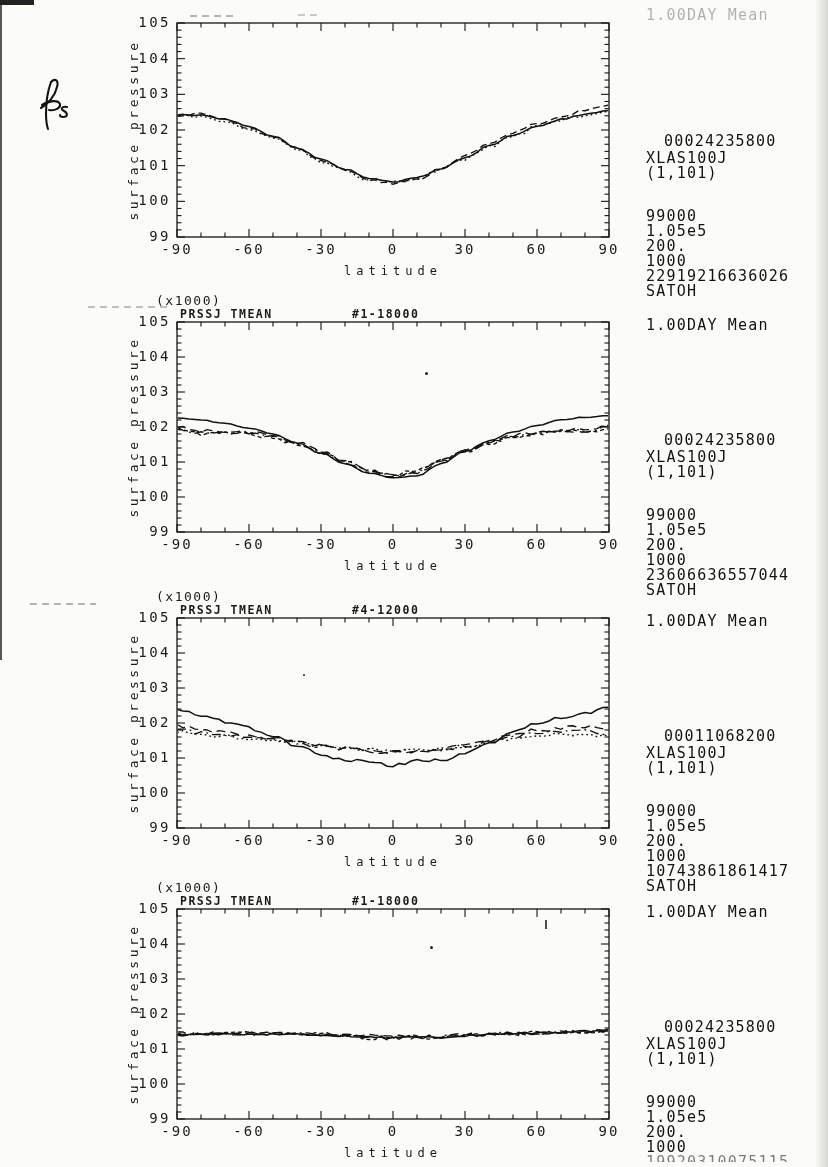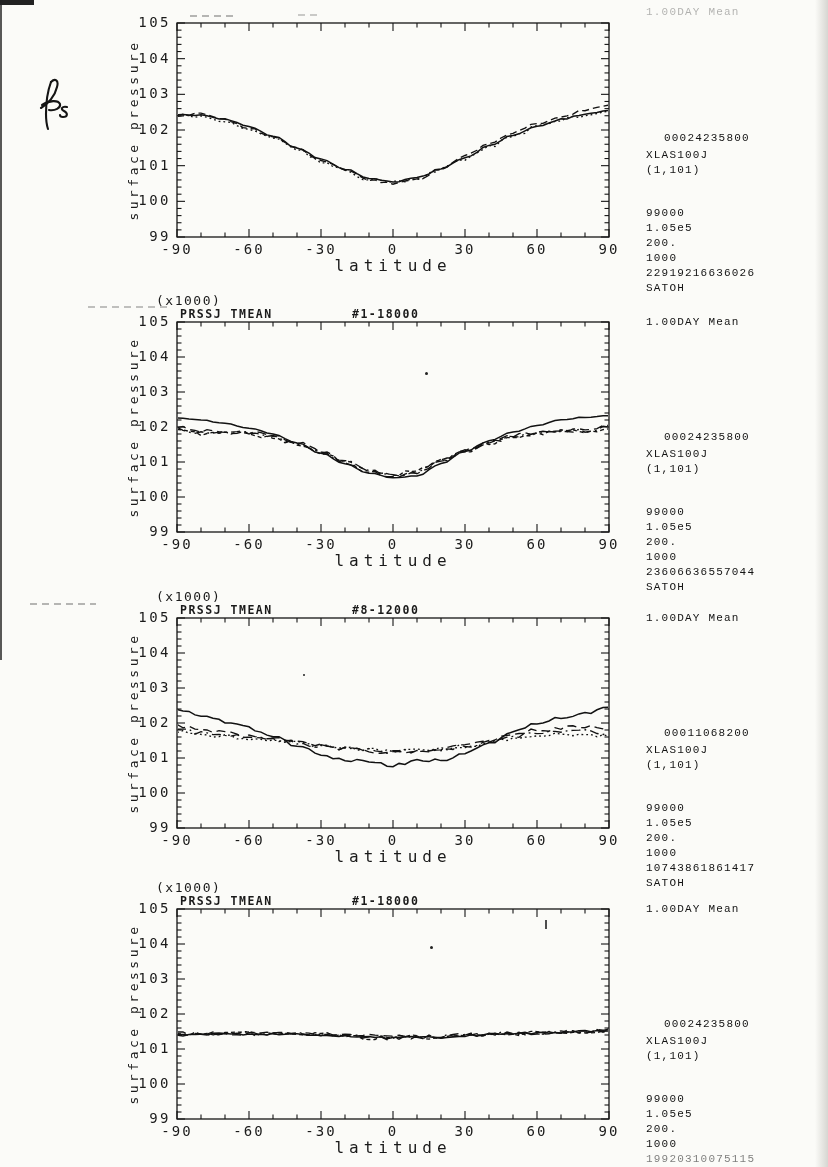--- a/index.html
+++ b/index.html
@@ -5,25 +5,25 @@
   html,body{margin:0;padding:0;}
   body{
     width:828px;height:1167px;position:relative;overflow:hidden;
     background:#fbfbf8;
     font-family:"DejaVu Sans Mono","Liberation Mono",monospace;
     color:#1a1a1a;
   }
   .t{position:absolute;white-space:nowrap;color:#1a1a1a;}
   .tick-x{font-size:14px;letter-spacing:2px;transform:translateX(-50%);}
   .tick-y{font-size:14px;letter-spacing:2.5px;text-align:right;width:52px;}
-  .xlabel{font-size:16px;letter-spacing:5px;transform:translateX(-50%);}
+  .xlabel{font-size:12px;letter-spacing:5px;transform:translateX(-50%);margin-top:8px;}
   .ylabel{font-size:13px;letter-spacing:3.5px;transform:translate(-50%,-50%) rotate(-90deg);}
   .hdr{font-size:11.5px;font-weight:bold;letter-spacing:1.5px;}
   .scale{font-size:13px;letter-spacing:1.5px;}
-  .ann{font-size:11px;letter-spacing:1.2px;color:#131313;font-family:Liberation Mono, monospace;}
+  .ann{font-size:15px;letter-spacing:1.2px;color:#131313;}
   .faded{opacity:.32;}
   .cut{height:9px;overflow:hidden;opacity:.55;}
   #chart-layer,#artifact-layer{position:absolute;left:0;top:0;width:828px;height:1167px;}
   .artifact{position:absolute;background:#222;}
   .dashline{position:absolute;height:2px;opacity:.35;
     background:repeating-linear-gradient(90deg,#333 0 7px,transparent 7px 12px);}
   .speck{position:absolute;background:#222;border-radius:50%;}
   #right-shadow{position:absolute;top:0;right:0;width:13px;height:1167px;
     background:linear-gradient(90deg,rgba(0,0,0,0),rgba(120,118,110,.28));}
   #hand-note{position:absolute;left:34px;top:78px;}
@@ -538,21 +538,21 @@
     <div class="t ann" style="left: 646px; top: 448px;">XLAS100J</div>
     <div class="t ann" style="left: 646px; top: 463px;">(1,101)</div>
     <div class="t ann" style="left: 646px; top: 506px;">99000</div>
     <div class="t ann" style="left: 646px; top: 521px;">1.05e5</div>
     <div class="t ann" style="left: 646px; top: 536px;">200.</div>
     <div class="t ann" style="left: 646px; top: 551px;">1000</div>
     <div class="t ann" style="left: 646px; top: 566px;">23606636557044</div>
     <div class="t ann" style="left: 646px; top: 581px;">SATOH</div>
     <div class="t scale" style="left: 156px; top: 589px;">(x1000)</div>
     <div class="t hdr" style="left: 180px; top: 603px;">PRSSJ TMEAN</div>
-    <div class="t hdr" style="left: 352px; top: 603px;">#8-12000</div>
+    <div class="t hdr" style="left: 352px; top: 603px;">#4-12000</div>
     <div class="t ylabel" style="left: 133px; top: 723px;">surface pressure</div>
     <div class="t xlabel" style="left: 393px; top: 847px;">latitude</div>
     <div class="t tick-x" style="left: 177px; top: 832px;">-90</div>
     <div class="t tick-x" style="left: 249px; top: 832px;">-60</div>
     <div class="t tick-x" style="left: 321px; top: 832px;">-30</div>
     <div class="t tick-x" style="left: 393px; top: 832px;">0</div>
     <div class="t tick-x" style="left: 465px; top: 832px;">30</div>
     <div class="t tick-x" style="left: 537px; top: 832px;">60</div>
     <div class="t tick-x" style="left: 609px; top: 832px;">90</div>
     <div class="t tick-y" style="left: 119px; top: 609px;">105</div>

